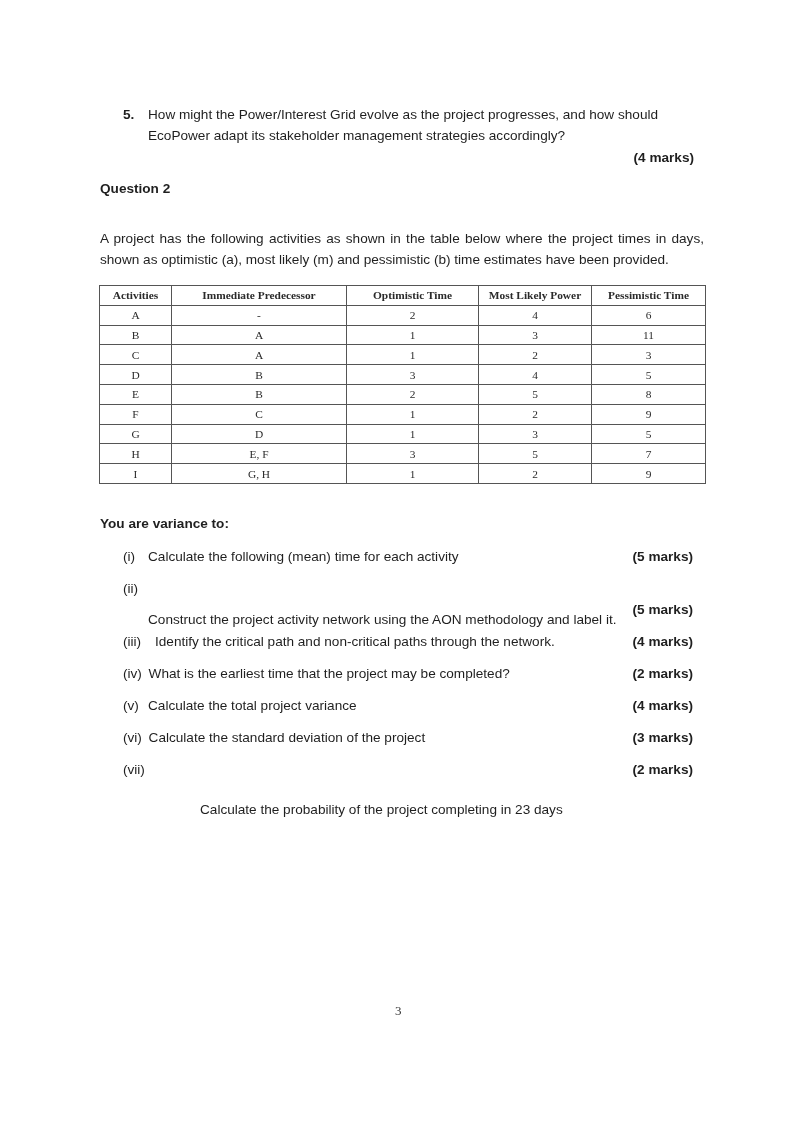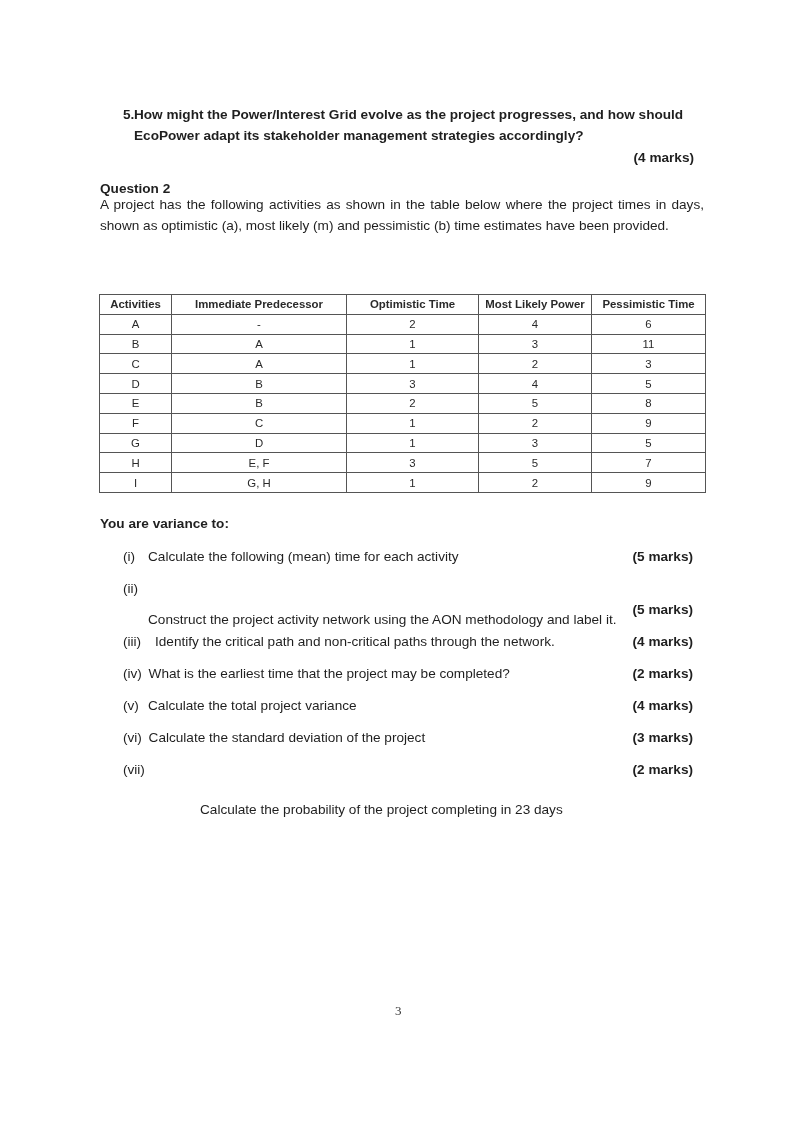--- a/index.html
+++ b/index.html
@@ -3,26 +3,26 @@
 <meta charset="utf-8">
 <style>
   html, body { margin: 0; padding: 0; background: #ffffff; }
   body { width: 794px; height: 1122px; position: relative; overflow: hidden;
          font-family: "Liberation Sans", sans-serif; color: #1f1f1f; }
   .abs { position: absolute; }
   .txt { font-size: 13.6px; line-height: 21px; }
   .bold { font-weight: bold; }
   .q5 { left: 123px; top: 104px; width: 585px; }
   .q5 .num { position: absolute; left: 0; top: 0; font-weight: bold; }
-  .q5 .body { margin-left: 11px; font-weight: bold; }
+  .q5 .body { margin-left: 25px; }
   .q5-marks { right: 100px; top: 147px; }
   .q2-title { left: 100px; top: 178px; }
-  .intro { left: 100px; top: 194px; width: 604px; text-align: justify; line-height: 21px; }
-  table.pert { position: absolute; left: 99px; top: 294px; border-collapse: collapse;
-               font-family: Liberation Sans, sans-serif; font-size: 11.4px; color: #2a2a2a; border-radius: 9px; }
+  .intro { left: 100px; top: 228px; width: 604px; text-align: justify; line-height: 21px; }
+  table.pert { position: absolute; left: 99px; top: 285px; border-collapse: collapse;
+               font-family: Liberation Serif, serif; font-size: 11.4px; color: #2a2a2a; border-radius: 9px; }
   table.pert th, table.pert td { border: 1px solid #555; height: 18.8px; padding: 0; text-align: center; }
   table.pert th { font-weight: bold; font-size: 11.4px; }
   .req-title { left: 100px; top: 513px; }
   .req { left: 123px; width: 570px; }
   .req .label { position: absolute; left: 0; }
   .req .marks { position: absolute; right: 0; font-weight: bold; }
   .page-num { left: 395px; top: 1003px; font-family: "Liberation Serif", serif; font-size: 13px; color: #333; }
 </style>
 </head>
 <body>

